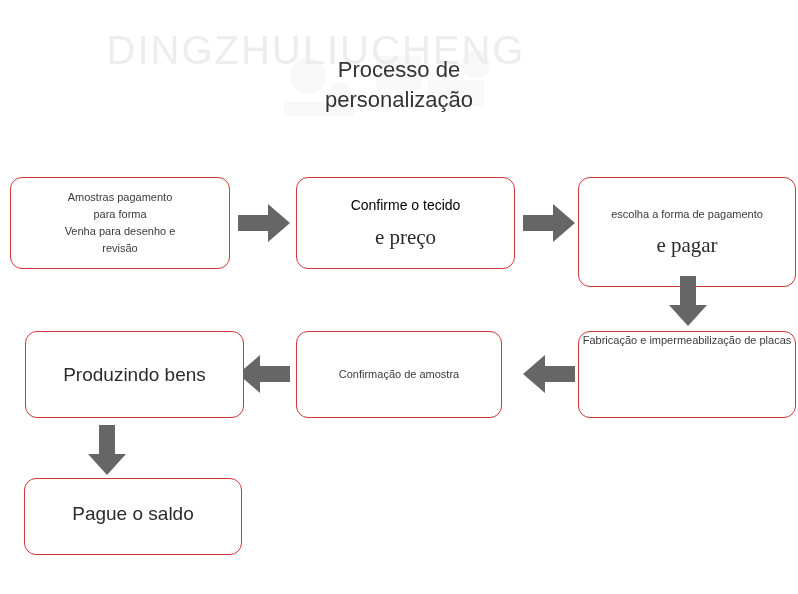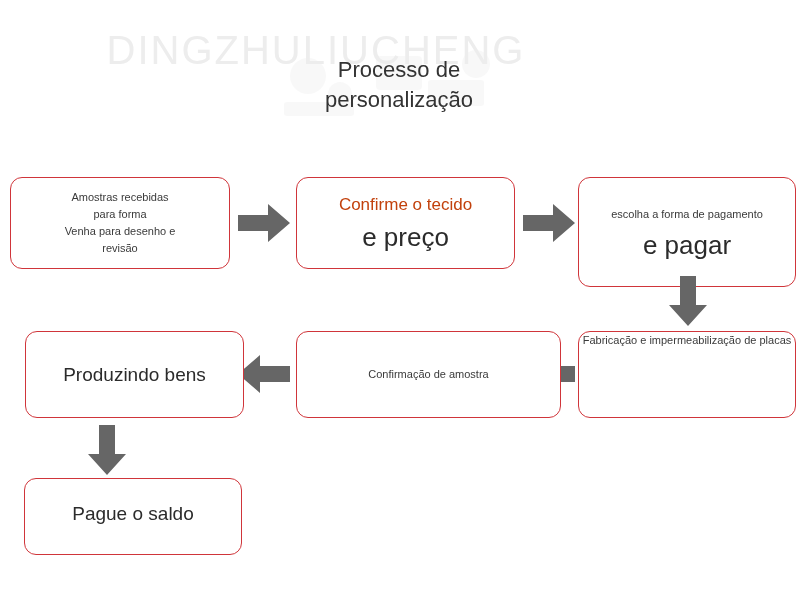--- a/index.html
+++ b/index.html
@@ -76,33 +76,34 @@
   .box .line {
     display: block;
     width: 100%;
   }
   .line.sm {
     font-size: 11px;
     line-height: 17px;
     color: #3a3a3a;
   }
   .line.md {
-    font-size: 17px;
+    font-size: 14px;
     line-height: 20px;
-    color: #c2410c;
+    color: #000000;
   }
   .line.lg {
     font-size: 19px;
     line-height: 26px;
     color: #2b2b2b;
   }
   .line.xl {
-    font-size: 26px;
+    font-size: 21px;
     line-height: 28px;
     color: #2b2b2b;
+    font-family: Liberation Serif, serif;
   }
   .gap-sm { height: 8px; }
   .gap-md { height: 6px; }
 
   
   .arrow {
     position: absolute;
   }
   .arrow svg { display: block; }
 </style>
@@ -123,21 +124,21 @@
   </svg>
 
   <div class="watermark">DINGZHULIUCHENG</div>
 
   <div class="title">
     <div>Processo de</div>
     <div>personalização</div>
   </div>
 
   <div class="box" style="left:10px; top:177px; width:220px; height:92px;">
-    <span class="line sm">Amostras recebidas</span>
+    <span class="line sm">Amostras pagamento</span>
     <span class="line sm">para forma</span>
     <span class="line sm">Venha para desenho e</span>
     <span class="line sm">revisão</span>
   </div>
 
   <div class="arrow" style="left:238px; top:204px; width:52px; height:38px;">
     <svg width="52" height="38" viewBox="0 0 52 38" xmlns="http://www.w3.org/2000/svg">
       <path d="M0 11 L30 11 L30 0 L52 19 L30 38 L30 27 L0 27 Z" fill="#666666"></path>
     </svg>
   </div>
@@ -169,21 +170,21 @@
   <div class="box" style="left:578px; top:331px; width:218px; height:87px;justify-content:space-between;">
     <span class="line sm">Fabricação e impermeabilização de placas</span>
   </div>
 
   <div class="arrow" style="left:523px; top:355px; width:52px; height:38px;">
     <svg width="52" height="38" viewBox="0 0 52 38" xmlns="http://www.w3.org/2000/svg">
       <path d="M52 11 L22 11 L22 0 L0 19 L22 38 L22 27 L52 27 Z" fill="#666666"></path>
     </svg>
   </div>
 
-  <div class="box" style="left:296px; top:331px; width:265px; height:87px;">
+  <div class="box" style="left:296px; top:331px; width:206px; height:87px;">
     <span class="line sm">Confirmação de amostra</span>
   </div>
 
   <div class="arrow" style="left:238px; top:355px; width:52px; height:38px;">
     <svg width="52" height="38" viewBox="0 0 52 38" xmlns="http://www.w3.org/2000/svg">
       <path d="M52 11 L22 11 L22 0 L0 19 L22 38 L22 27 L52 27 Z" fill="#666666"></path>
     </svg>
   </div>
 
   <div class="box" style="left:9px; top:331px; width:219px; height:87px;margin-left:16px;">

